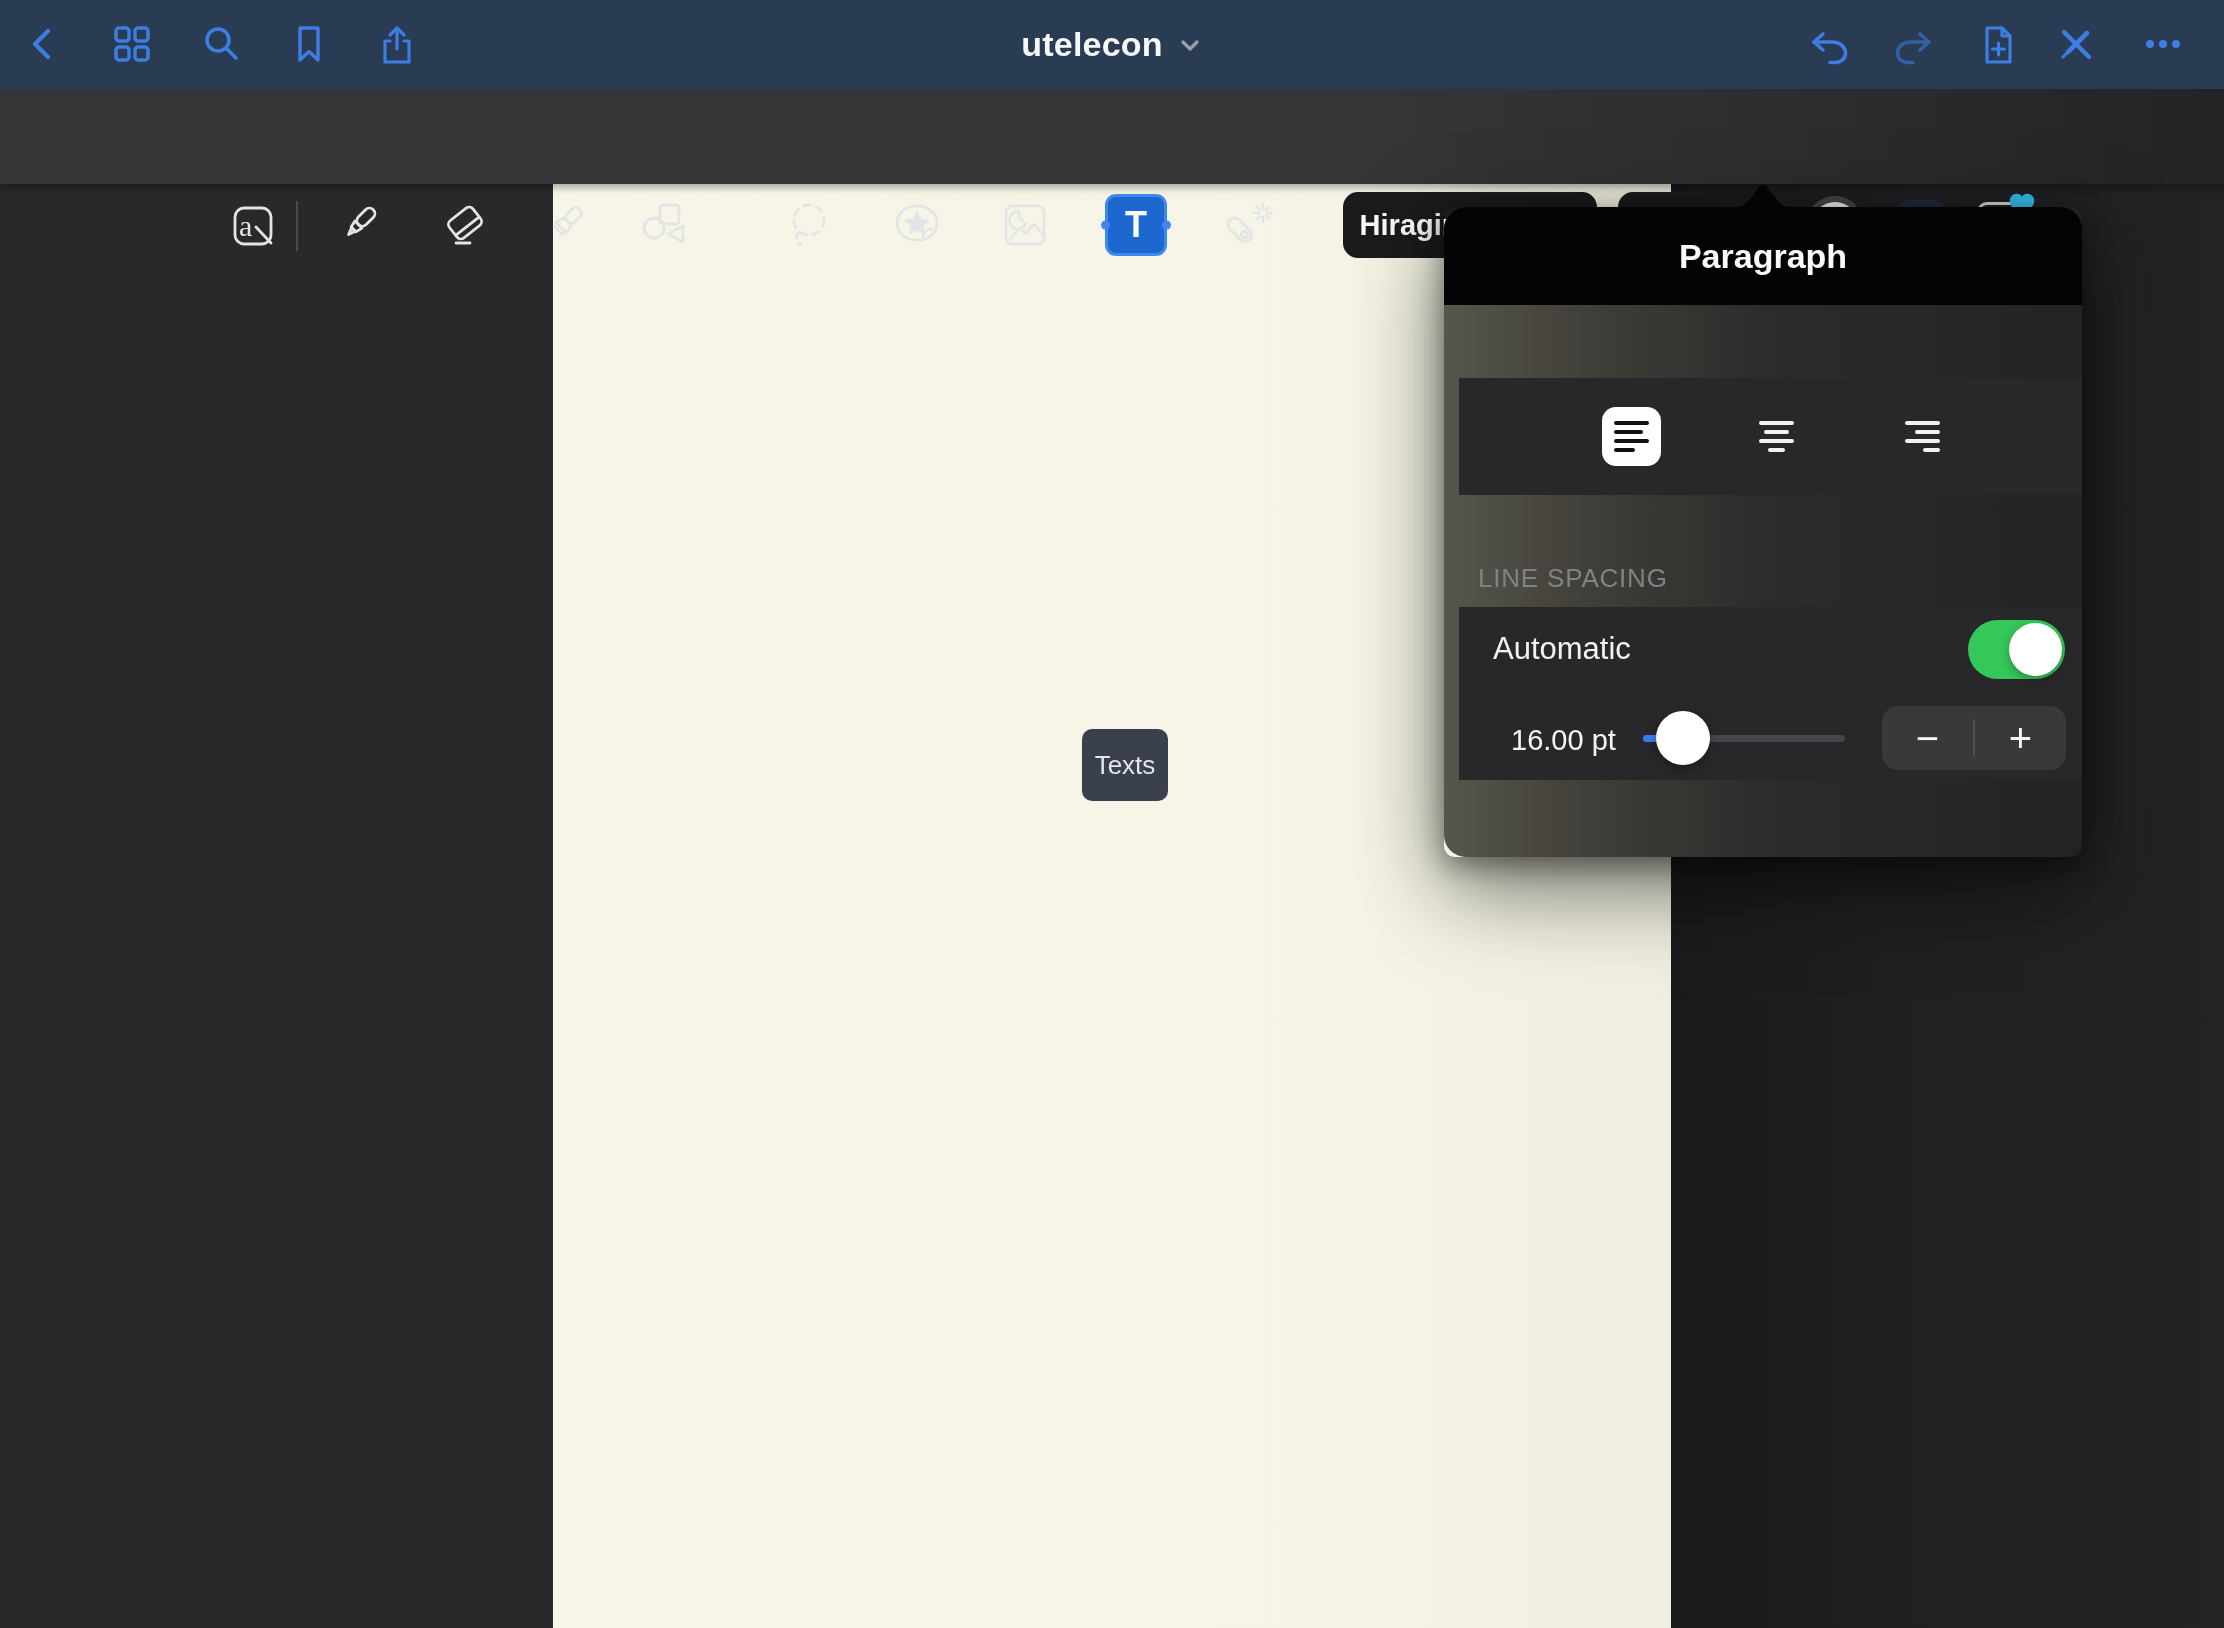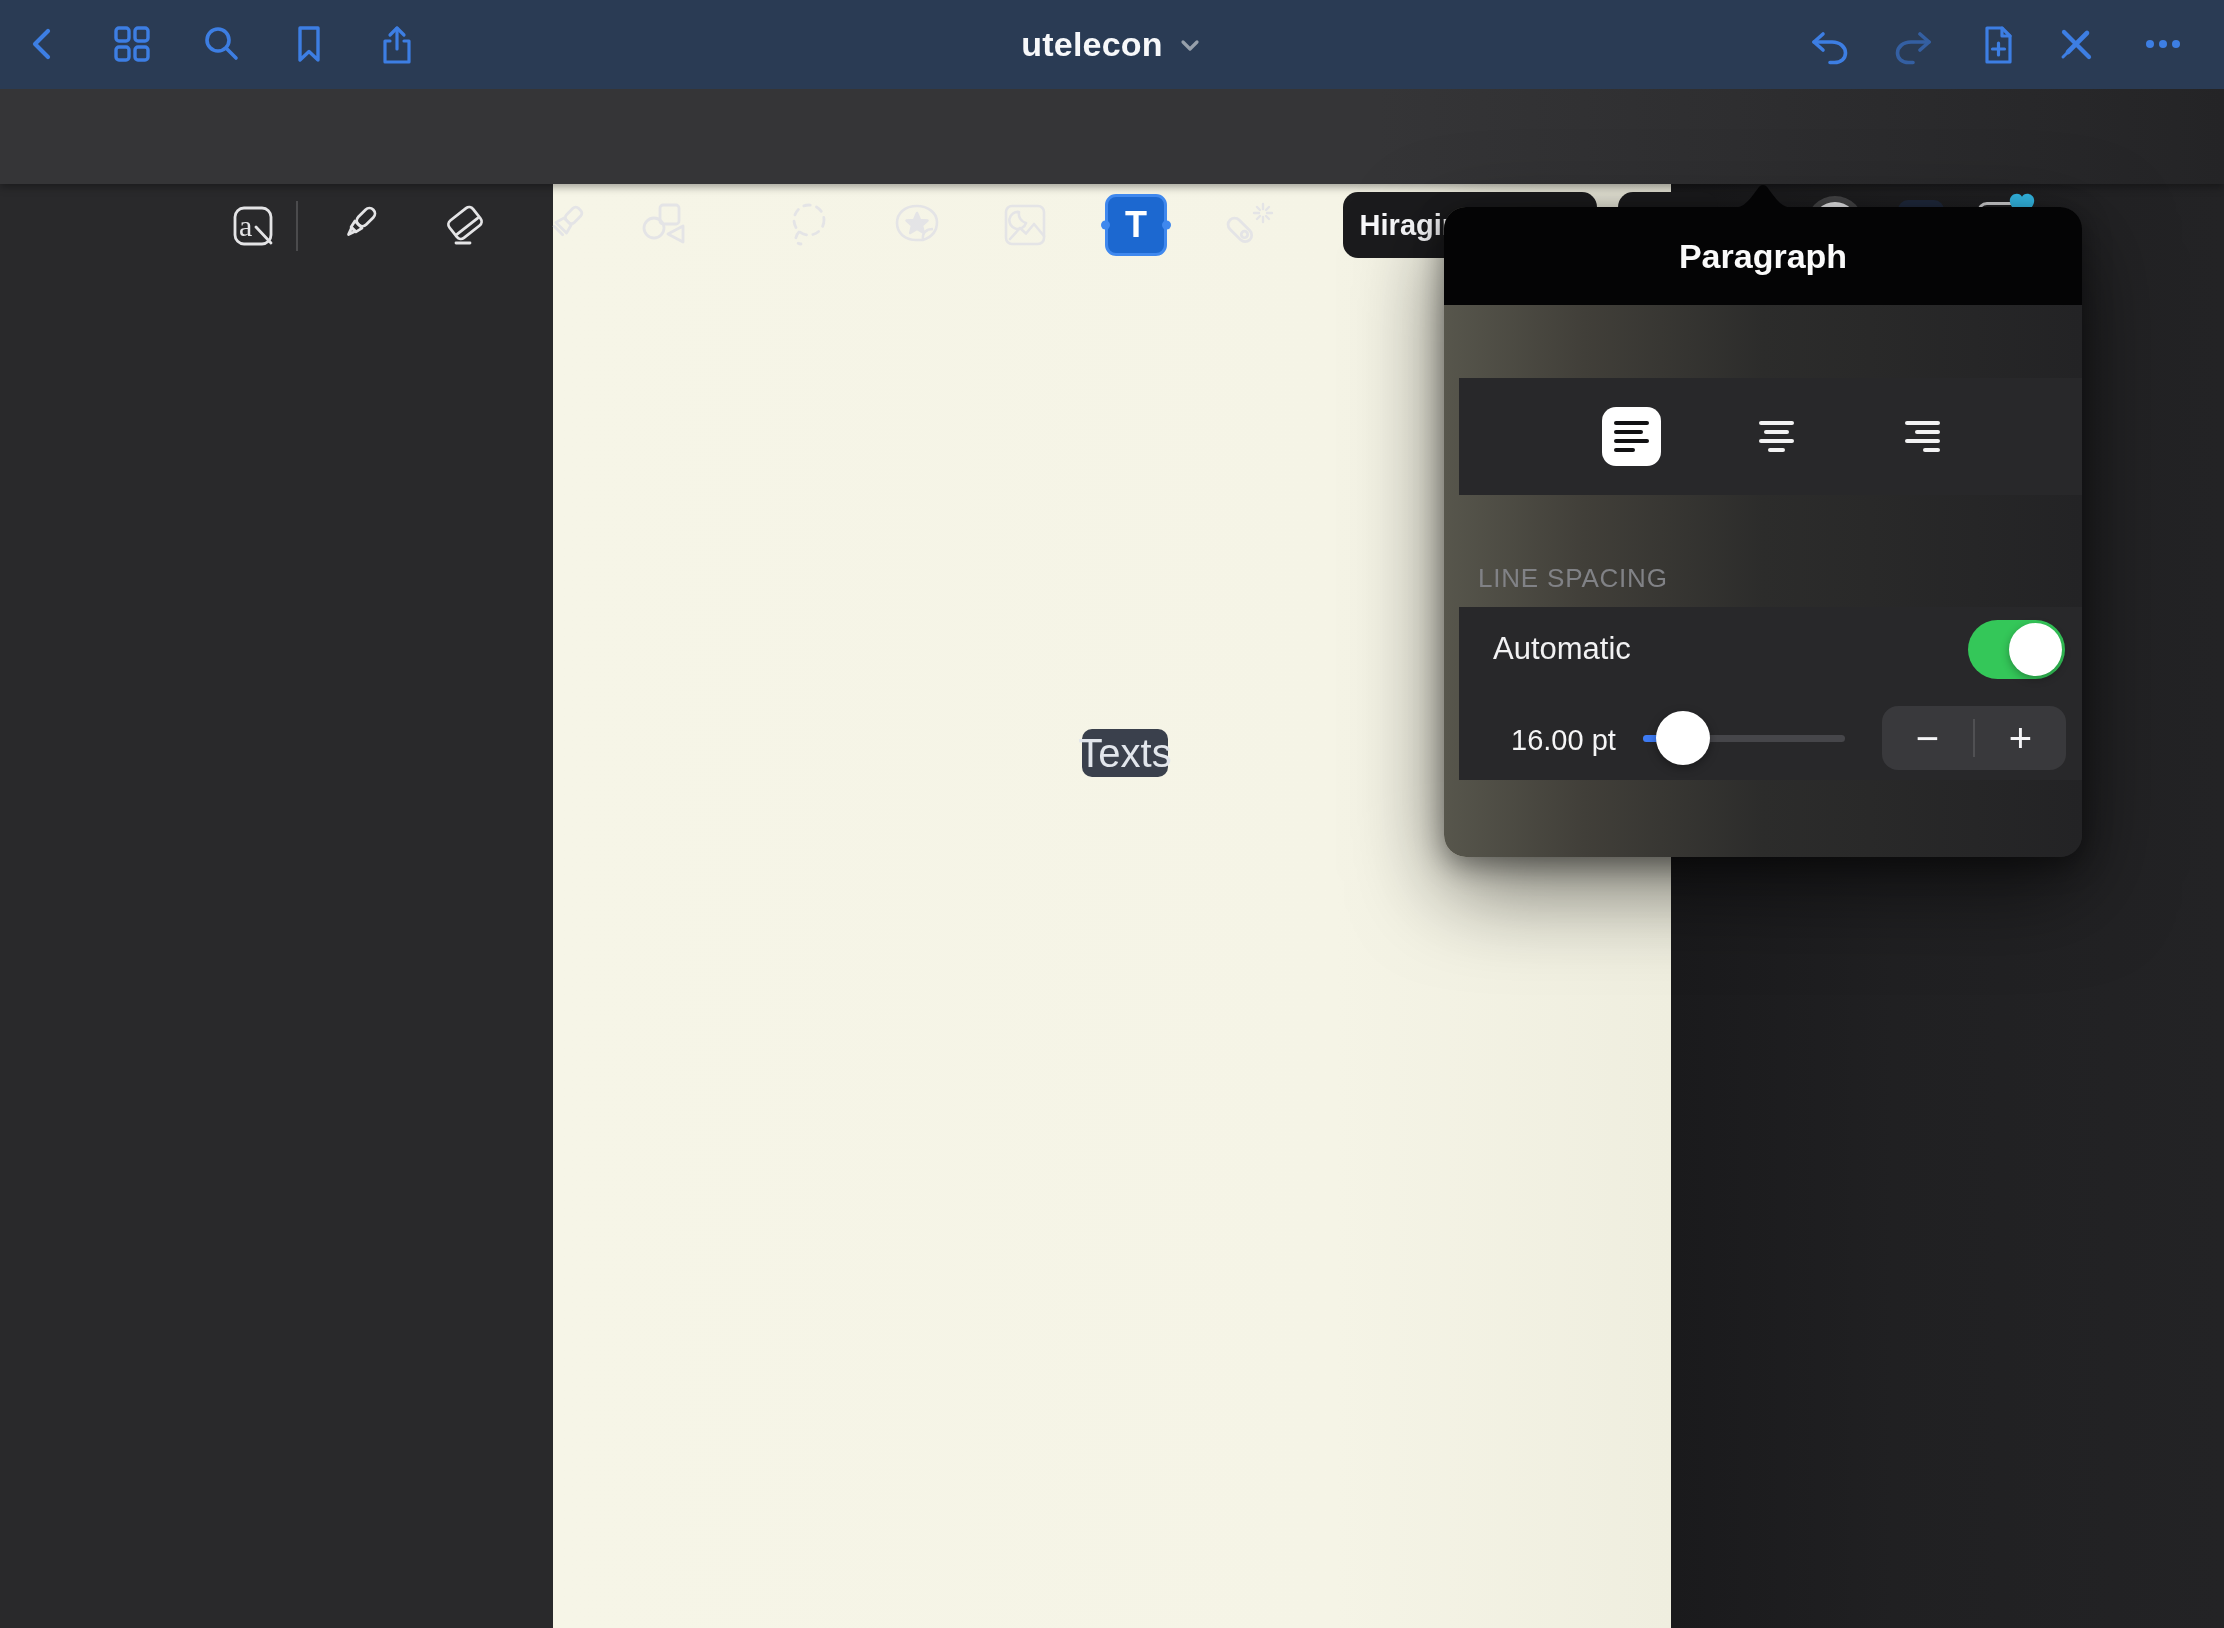--- a/index.html
+++ b/index.html
@@ -40,24 +40,24 @@
   #fav-text-btn{position:absolute;left:1977px;top:109px;width:52px;height:52px;}
   #fav-text-btn .box{position:absolute;left:0;top:4px;width:48px;height:48px;border:3px solid #D8D8DA;border-radius:10px;
     display:flex;align-items:center;justify-content:center;color:#E8E8EA;font-size:30px;font-weight:700;}
   #fav-text-btn .heart{position:absolute;right:-8px;top:-8px;width:30px;height:30px;}
   
   #canvas-left{position:absolute;left:0;top:184px;width:553px;height:1444px;background:#29292B;}
   #paper{position:absolute;left:553px;top:184px;width:1118px;height:1444px;
     background:linear-gradient(90deg,#F6F5E7 0%,#F5F4E6 70%,#EFEEDF 100%);}
   #canvas-right{position:absolute;left:1671px;top:184px;width:553px;height:1444px;
     background:linear-gradient(90deg,#1A1A1C 0%,#202022 40%,#232325 100%);}
-  #text-object{position:absolute;left:1082px;top:729px;width:86px;height:48px;background:#3A404C;border-radius:10px;
-    display:flex;align-items:center;justify-content:center;color:#E2E6EC;font-size:40px;z-index:5;}
+  #text-object{position:absolute;left:1082px;top:729px;width:86px;height:72px;background:#3A404C;border-radius:10px;
+    display:flex;align-items:center;justify-content:center;color:#E2E6EC;font-size:26px;z-index:5;}
   
-  #popover{position:absolute;left:1444px;top:207px;width:638px;height:650px;border-radius:22px;z-index:50;
+  #popover{position:absolute;left:1444px;top:207px;width:638px;height:650px;border-radius:11px;z-index:50;
     box-shadow:0 30px 90px rgba(0,0,0,.55),0 8px 28px rgba(0,0,0,.4);}
   #popover-arrow{position:absolute;left:287px;top:-29px;width:64px;height:30px;}
   #popover-body{position:absolute;inset:0;border-radius:22px;overflow:hidden;
     background:linear-gradient(90deg,#57564C 0%,#413F39 22%,#2C2C2B 50%,#232325 100%);}
   #popover-header{position:absolute;left:0;top:0;width:100%;height:98px;background:#040405;
     display:flex;align-items:center;justify-content:center;color:#FAFAFA;font-size:34px;font-weight:700;}
   .panel-row{position:absolute;left:15px;width:100%;background:#28282A;}
   #align-row{top:171px;height:117px;}
   .align-opt{position:absolute;top:29px;width:59px;height:59px;border-radius:14px;
     display:flex;flex-direction:column;align-items:flex-start;justify-content:center;padding:0 12px;}

